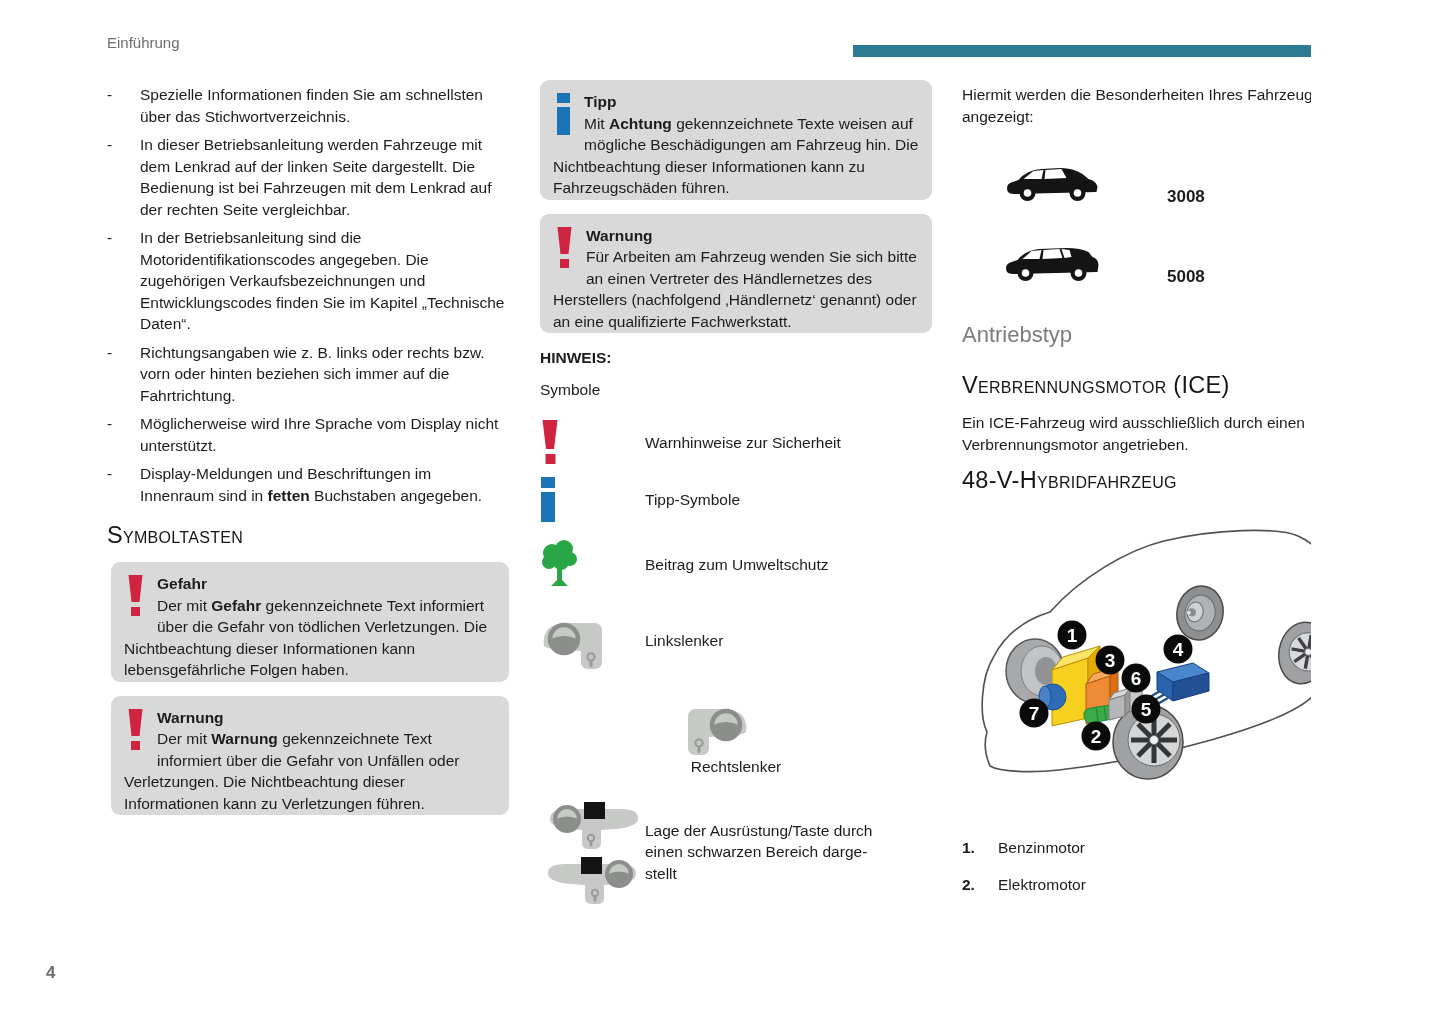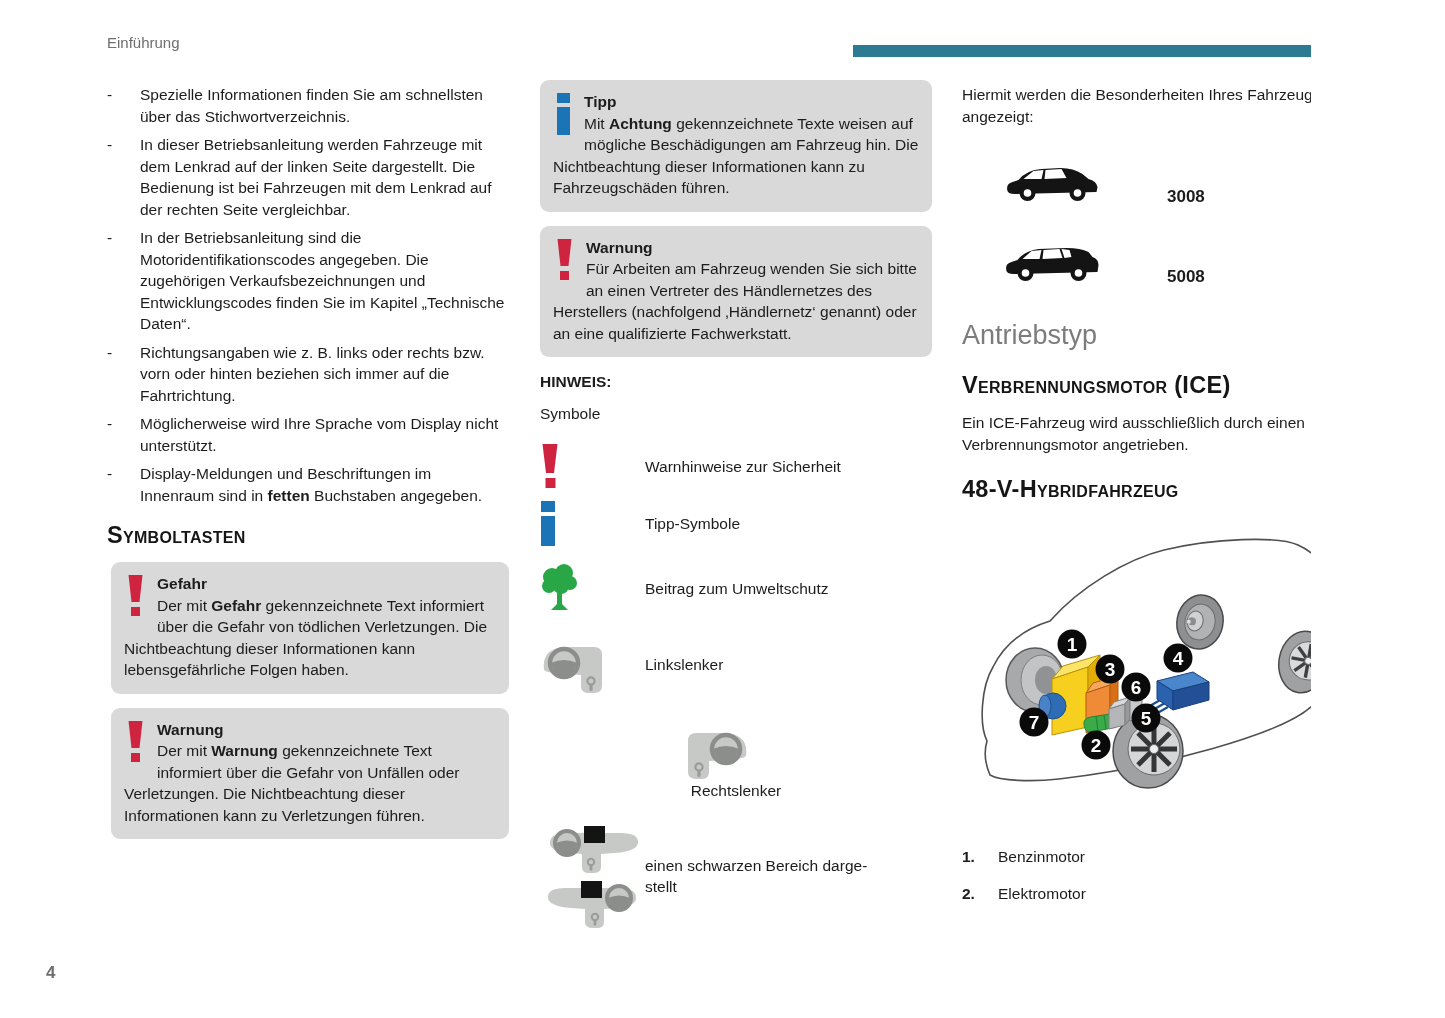--- a/index.html
+++ b/index.html
@@ -11,25 +11,25 @@
 
   .col{position:absolute;font-size:15.5px;line-height:21.5px;}
   #col-left{left:107px;top:84px;width:402px;}
   #col-mid{left:540px;top:80px;width:392px;}
   #col-right{left:962px;top:84px;width:400px;}
 
   ul.bullets{list-style:none;margin:0;padding:0;}
   ul.bullets li{display:flex;margin:0 0 7px 0;}
   ul.bullets .dash{width:33px;flex:none;}
 
-  .sc-head{font-weight:bold;font-size:23.5px;line-height:28px;font-variant:small-caps;
+  .sc-head{font-weight:normal;font-size:23.5px;line-height:28px;font-variant:small-caps;
            letter-spacing:.3px;margin:15px 0 13px 0;color:#151515;}
-  .gray-head{font-size:27px;line-height:32px;color:#7c7c7c;margin:32px 0 0 0;font-weight:normal;}
-
-  .graybox{background:#d9d9d9;border-radius:9px;padding:11px 13px 13px 13px;margin:0 0 14px 4px;}
+  .gray-head{font-size:22px;line-height:32px;color:#7c7c7c;margin:32px 0 0 0;font-weight:normal;}
+
+  .graybox{background:#d9d9d9;border-radius:9px;padding:11px 13px 1px 13px;margin:0 0 14px 4px;}
   .graybox svg.badge{float:left;margin:2px 13px 0 3px;}
   .graybox b{font-weight:bold;}
 
   .note-label{font-weight:bold;margin-top:13px;}
   .note-sub{margin-top:10px;margin-bottom:20px;}
 
   .sym-row{display:flex;align-items:center;}
   .sym-cell{width:105px;flex:none;display:flex;align-items:center;}
   .sym-label{flex:1;}
 
@@ -209,20 +209,21 @@
             <path d="M7 20 Q6 9 24 9 L78 9 Q96 9 95 19 Q94 27 72 29 L58 30 L58 43 Q58 49 50 49 L46 49 Q39 49 39 43 L39 30 L26 29 Q9 28 7 20 Z" fill="#c6c9c6"></path>
             <circle cx="24" cy="19" r="12" fill="none" stroke="#8b8e8b" stroke-width="4"></circle>
             <path d="M13 19 Q24 14 35 19 L31 28 Q24 31 17 28 Z" fill="#8b8e8b"></path>
             <rect x="41" y="2" width="21" height="17" fill="#141414"></rect>
             <circle cx="48" cy="38" r="3.2" fill="none" stroke="#999c99" stroke-width="2"></circle>
             <rect x="46.6" y="40.6" width="2.8" height="6" rx="1.2" fill="#999c99"></rect>
           </g>
         </svg>
       </span>
       <span class="sym-label equip-label">
+        <span>Lage der Ausrüstung/Taste durch</span>
         <span>einen schwarzen Bereich darge-</span>
         <span>stellt</span>
       </span>
     </div>
   </div>
 
   <div id="col-right" class="col">
     <div>Hiermit werden die Besonderheiten Ihres Fahrzeugs angezeigt:</div>
 
     <div class="model-row">
@@ -248,21 +249,21 @@
           <circle cx="23" cy="32" r="3.8" fill="#fff"></circle>
         <circle cx="76" cy="32" r="8" fill="#141414"></circle>
           <circle cx="76" cy="32" r="3.8" fill="#fff"></circle>
       </svg>
       <span class="model-name">5008</span>
     </div>
 
     <h2 class="gray-head">Antriebstyp</h2>
     <div class="sc-head" style="margin-top:20px;">Verbrennungsmotor (ICE)</div>
     <div class="ice-par">Ein ICE-Fahrzeug wird ausschließlich durch einen Verbrennungsmotor angetrieben.</div>
-    <div class="sc-head" style="margin-top:20px;">48-V-Hybridfahrzeug</div>
+    <div class="sc-head" style="margin-top:11px;">48-V-Hybridfahrzeug</div>
 
     <svg width="385" height="295" viewBox="0 0 385 295" style="margin-top:26px;display:block;">
 
       <path d="M25 212 C17 196 19 158 31 138 C42 116 62 100 88 92 C118 58 165 30 202 21 C252 9 316 7 336 16 C352 23 369 41 372 56 C375 72 377 88 376 100 L374 112 C368 132 360 156 350 177 C320 205 200 238 97 250 C70 253 38 252 28 246 C22 232 22 222 25 212 Z" fill="#ffffff" stroke="#4f5052" stroke-width="1.6" stroke-linejoin="round"></path>
 
       <g>
         <ellipse cx="73" cy="151" rx="29" ry="32" fill="#a7a9ab" stroke="#58595b" stroke-width="1.5"></ellipse>
         <ellipse cx="80" cy="151" rx="21" ry="25" fill="#c2c4c6" stroke="#7d7f81" stroke-width="1"></ellipse>
         <ellipse cx="84" cy="151" rx="11" ry="14" fill="#909294"></ellipse>
       </g>

